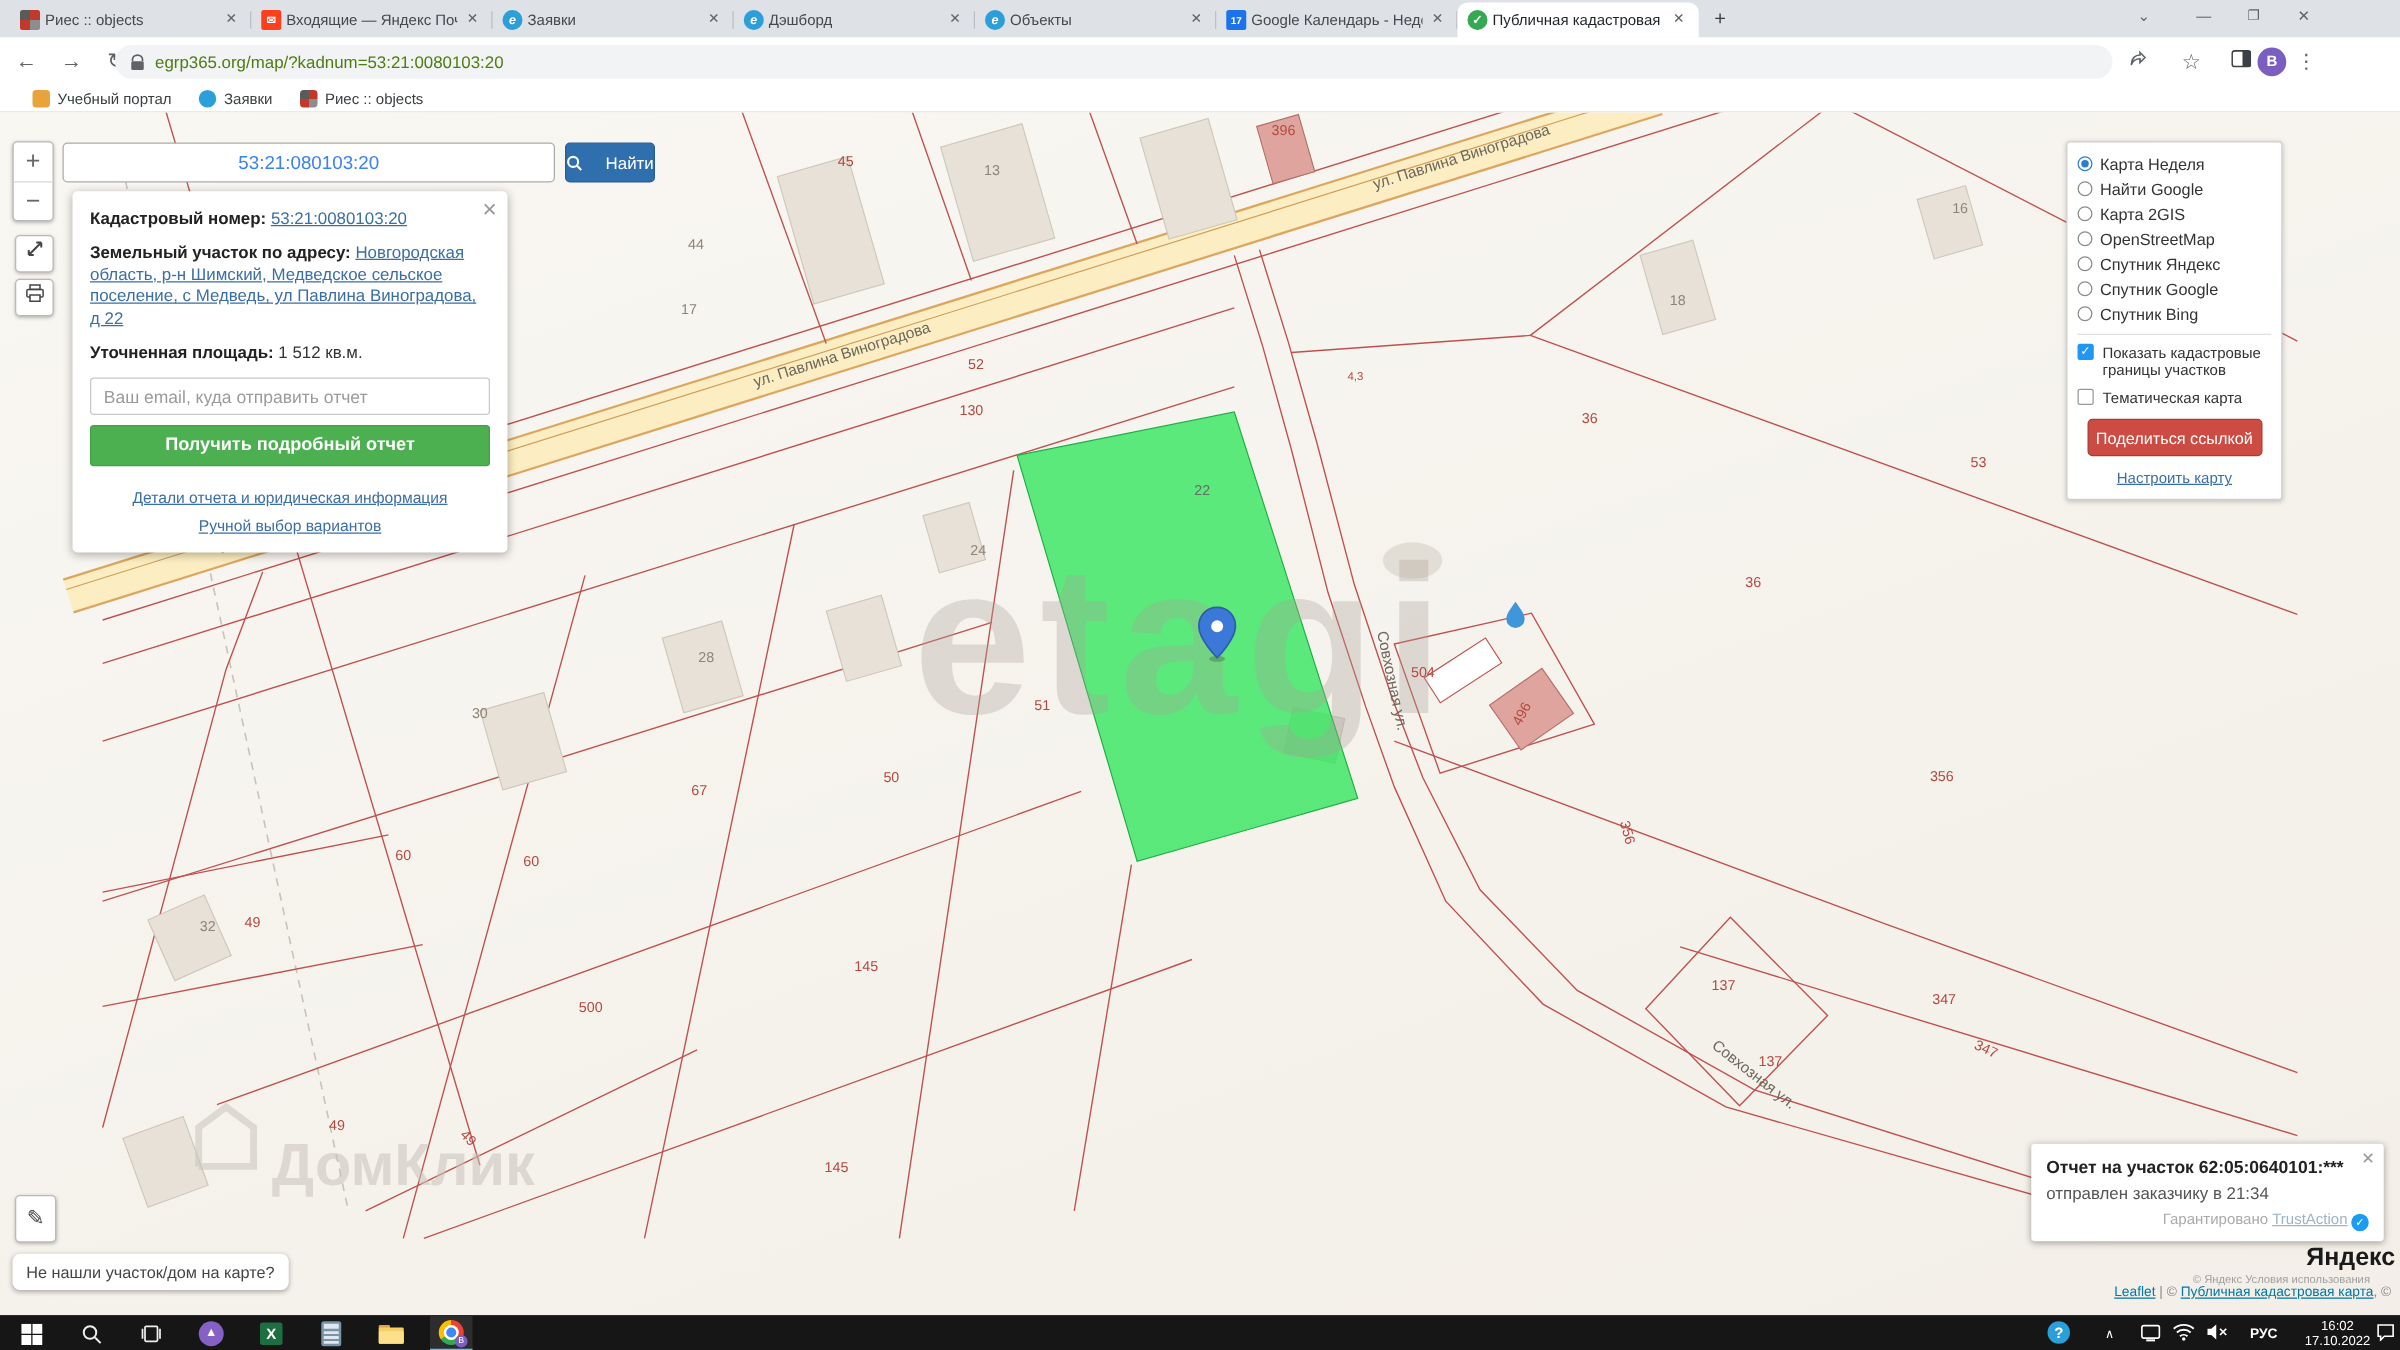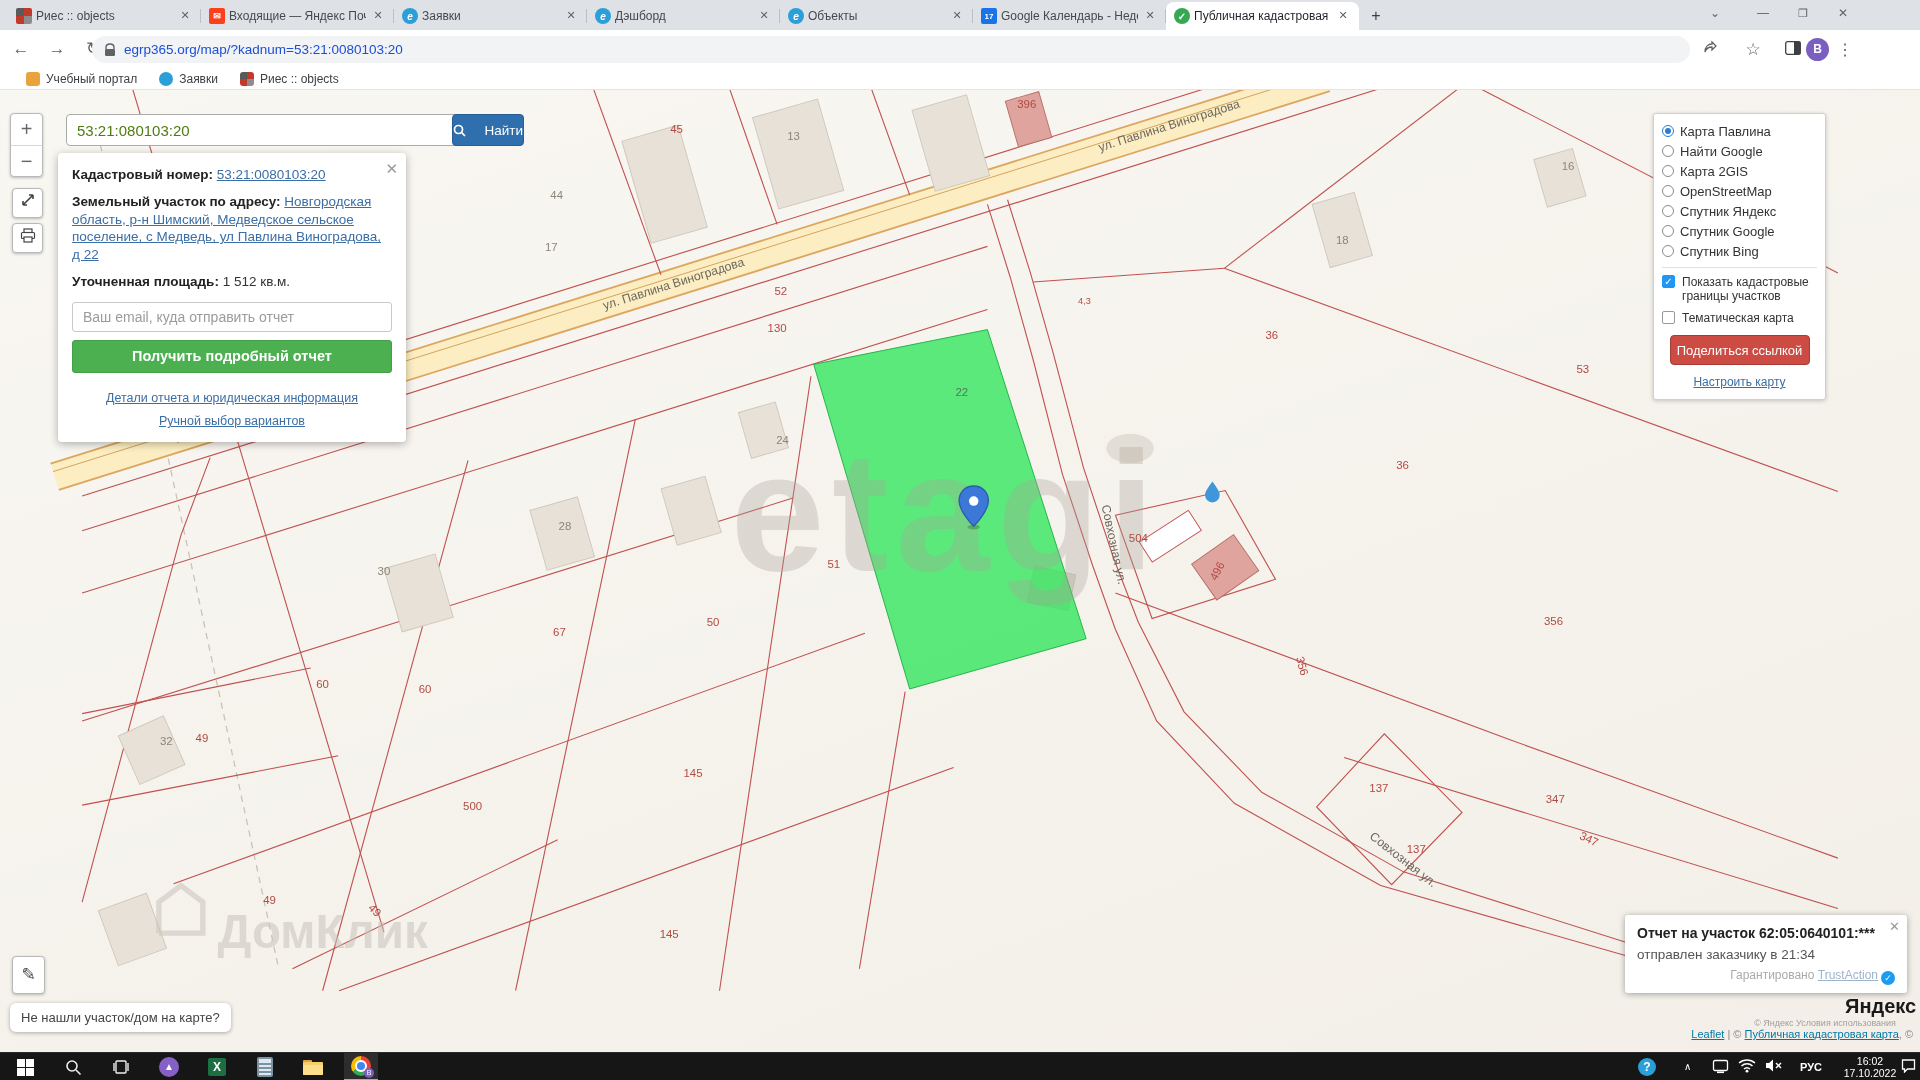--- a/index.html
+++ b/index.html
@@ -19,21 +19,21 @@
   .fv.blue-e { background:#2d9fd8; border-radius:50%; font-style:italic; }
   .fv.gcal { background:#1a73e8; border-radius:2px; font-size:8px; }
   .fv.green-check { background:#34a853; border-radius:50%; }
   #newtab-btn { width:26px; height:26px; margin:0 0 1px 4px; text-align:center; line-height:25px; font-size:16px; color:#3c4043; border-radius:50%; }
   .wctl { position:absolute; top:0; width:34px; height:28px; text-align:center; line-height:26px; color:#5f6368; font-size:12px; }
 
   
   #toolbar { position:absolute; left:0; top:30px; width:1920px; height:38px; background:#fff; display:flex; align-items:center; }
   .navbtn { width:30px; height:30px; margin-left:6px; text-align:center; line-height:30px; font-size:17px; color:#5f6368; border-radius:50%; }
   #urlpill { position:absolute; left:92px; top:6px; width:1598px; height:27px; background:#f1f3f4; border-radius:14px; display:flex; align-items:center; padding:0 12px; }
-  #urltext { font-size:13.5px; color:#1d4ed8; margin-left:8px; }
+  #urltext { font-size:13.5px; color:#4d7c0f; margin-left:8px; }
   .tb-ic { position:absolute; top:9px; width:22px; height:22px; color:#5f6368; text-align:center; line-height:21px; font-size:15px; }
   #avatar { position:absolute; left:1806px; top:8px; width:23px; height:23px; border-radius:50%; background:#7b5fc0; color:#fff; font-size:12px; font-weight:bold; text-align:center; line-height:23px; }
 
   
   #bookmarks { position:absolute; left:0; top:68px; width:1920px; height:22px; background:#fff; border-bottom:1px solid #e4e4e4; display:flex; align-items:center; padding-left:26px; }
   .bm { display:flex; align-items:center; margin-right:22px; font-size:12px; color:#3c4043; }
   .bm-ic { width:14px; height:14px; border-radius:3px; margin-right:6px; }
   .bm-ic.portal { background:#e8a33d; }
   .bm-ic.zayavki { background:#2d9fd8; border-radius:50%; }
   .bm-ic.ries { background:conic-gradient(#c0392b 0 25%, #8d8d8d 0 50%, #c0392b 0 75%, #5a5a5a 0); }
@@ -47,21 +47,21 @@
 
   .mapbtn { position:absolute; background:#fff; border:1px solid #b9b9b9; border-radius:4px; box-shadow:0 1px 3px rgba(0,0,0,.25); text-align:center; color:#555; }
   #zoomctl { left:10px; top:23px; width:33px; height:64px; padding:0; }
   #zoomctl div { height:32px; line-height:30px; font-size:20px; color:#666; }
   #zoom-in { border-bottom:1px solid #d7d7d7; }
   #measure-btn { left:12px; top:98px; width:31px; height:30px; line-height:28px; }
   #print-btn { left:12px; top:133px; width:31px; height:30px; line-height:28px; }
   #pencil-btn { left:12px; top:866px; width:33px; height:38px; line-height:36px; font-size:17px; color:#444; }
 
   #searchbar { position:absolute; left:50px; top:24px; }
-  #search-input { position:absolute; left:16px; top:0; width:394px; height:32px; border:1px solid #ababab; border-radius:4px; padding:0 10px; font-size:15px; color:#4d7c0f; background:#fff; font-family:"Liberation Sans",sans-serif; }
+  #search-input { position:absolute; left:0; top:0; width:394px; height:32px; border:1px solid #ababab; border-radius:4px; padding:0 10px; font-size:15px; color:#3b82f6; background:#fff; font-family:"Liberation Sans",sans-serif;text-align:center; }
   #search-btn { position:absolute; left:402px; top:0; width:72px; height:32px; background:#2f6fad; border:1px solid #275e93; border-radius:4px; color:#fff; font-size:13.5px; display:flex; align-items:center; justify-content:space-between; gap:5px; }
 
   #info-panel { position:absolute; left:58px; top:63px; width:348px; background:#fff; border-radius:4px; box-shadow:0 2px 8px rgba(0,0,0,.3); padding:13px 14px 12px 14px; font-size:13.5px; color:#333; line-height:1.32; }
   #info-panel .row { margin-bottom:9px; }
   #info-panel b { color:#222; }
   .lnk { color:#3b6ea5; text-decoration:underline; cursor:pointer; }
   #panel-close { position:absolute; right:8px; top:6px; font-size:15px; color:#999; cursor:pointer; }
   #email-input { width:100%; height:30px; border:1px solid #c9c9c9; border-radius:3px; padding:0 10px; font-size:14px; color:#333; font-family:"Liberation Sans",sans-serif; margin:2px 0 8px 0; }
   #email-input::placeholder { color:#9b9b9b; }
   #report-btn { width:100%; height:33px; background:#4caf50; border:1px solid #43a047; border-radius:3px; color:#fff; font-size:14.5px; font-weight:bold; margin-bottom:10px; }
@@ -373,21 +373,21 @@
       <input id="email-input" placeholder="Ваш email, куда отправить отчет" style="">
       <button id="report-btn">Получить подробный отчет</button>
       <div class="center-link"><span class="lnk">Детали отчета и юридическая информация</span></div>
       <div class="center-link"><span class="lnk">Ручной выбор вариантов</span></div>
     </div>
 
     <div id="layers-panel">
       <div id="layer-options">
           <div class="lrow">
             <span class="radio sel"></span>
-            <span>Карта Павлина</span>
+            <span>Карта Неделя</span>
           </div>
           <div class="lrow">
             <span class="radio"></span>
             <span>Найти Google</span>
           </div>
           <div class="lrow">
             <span class="radio"></span>
             <span>Карта 2GIS</span>
           </div>
           <div class="lrow">

